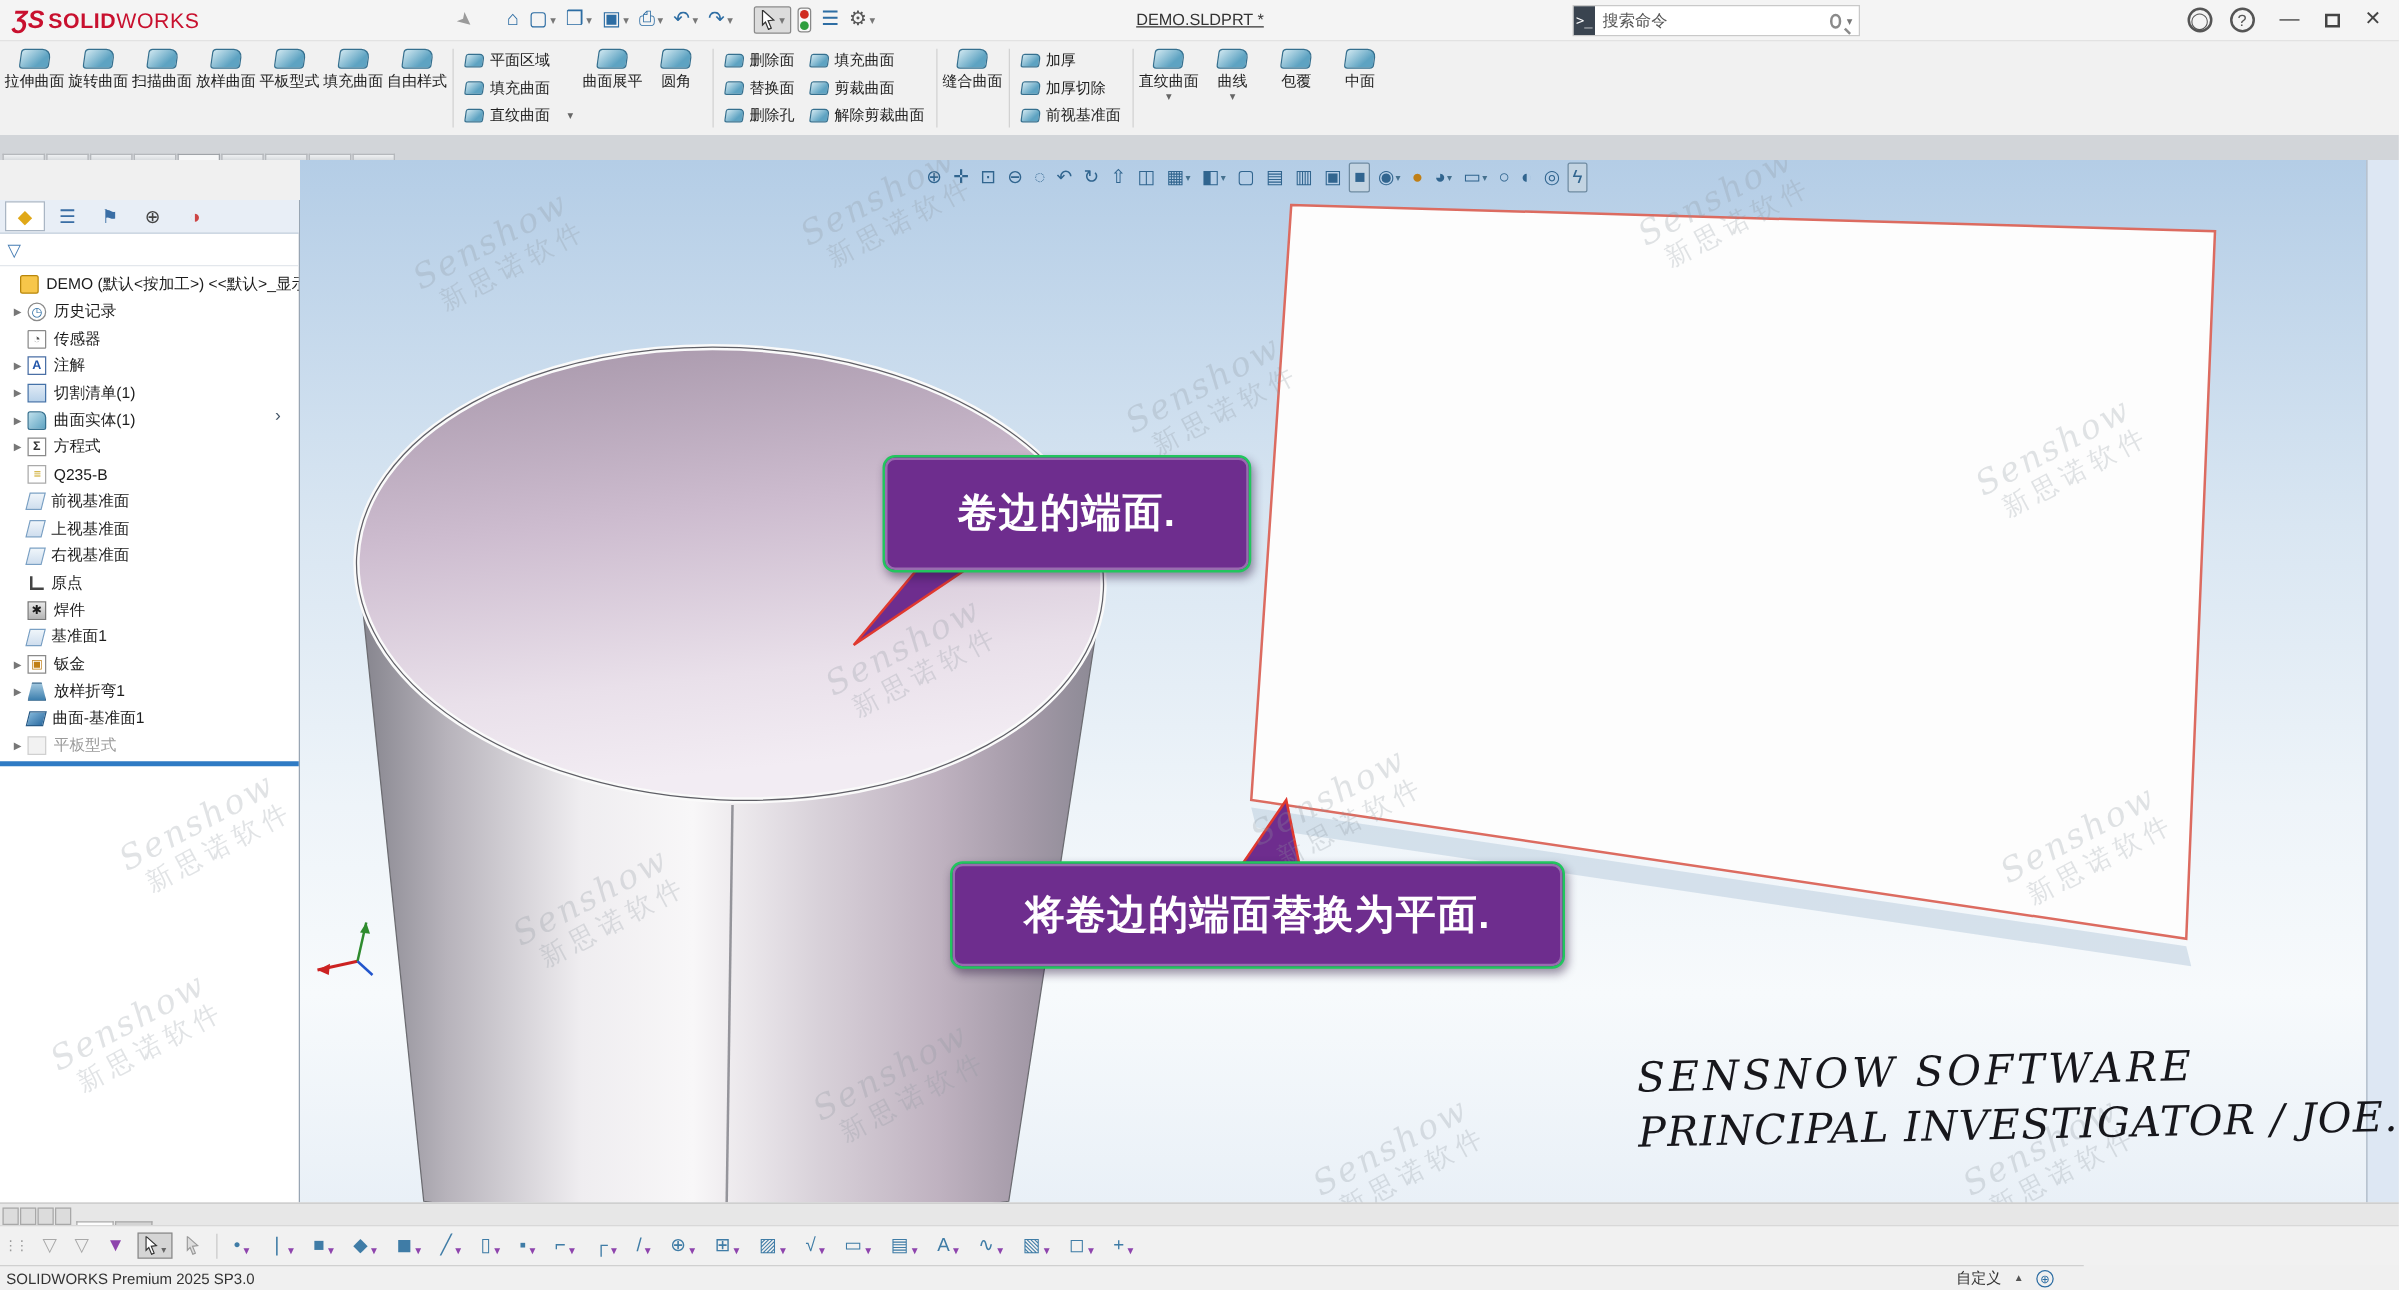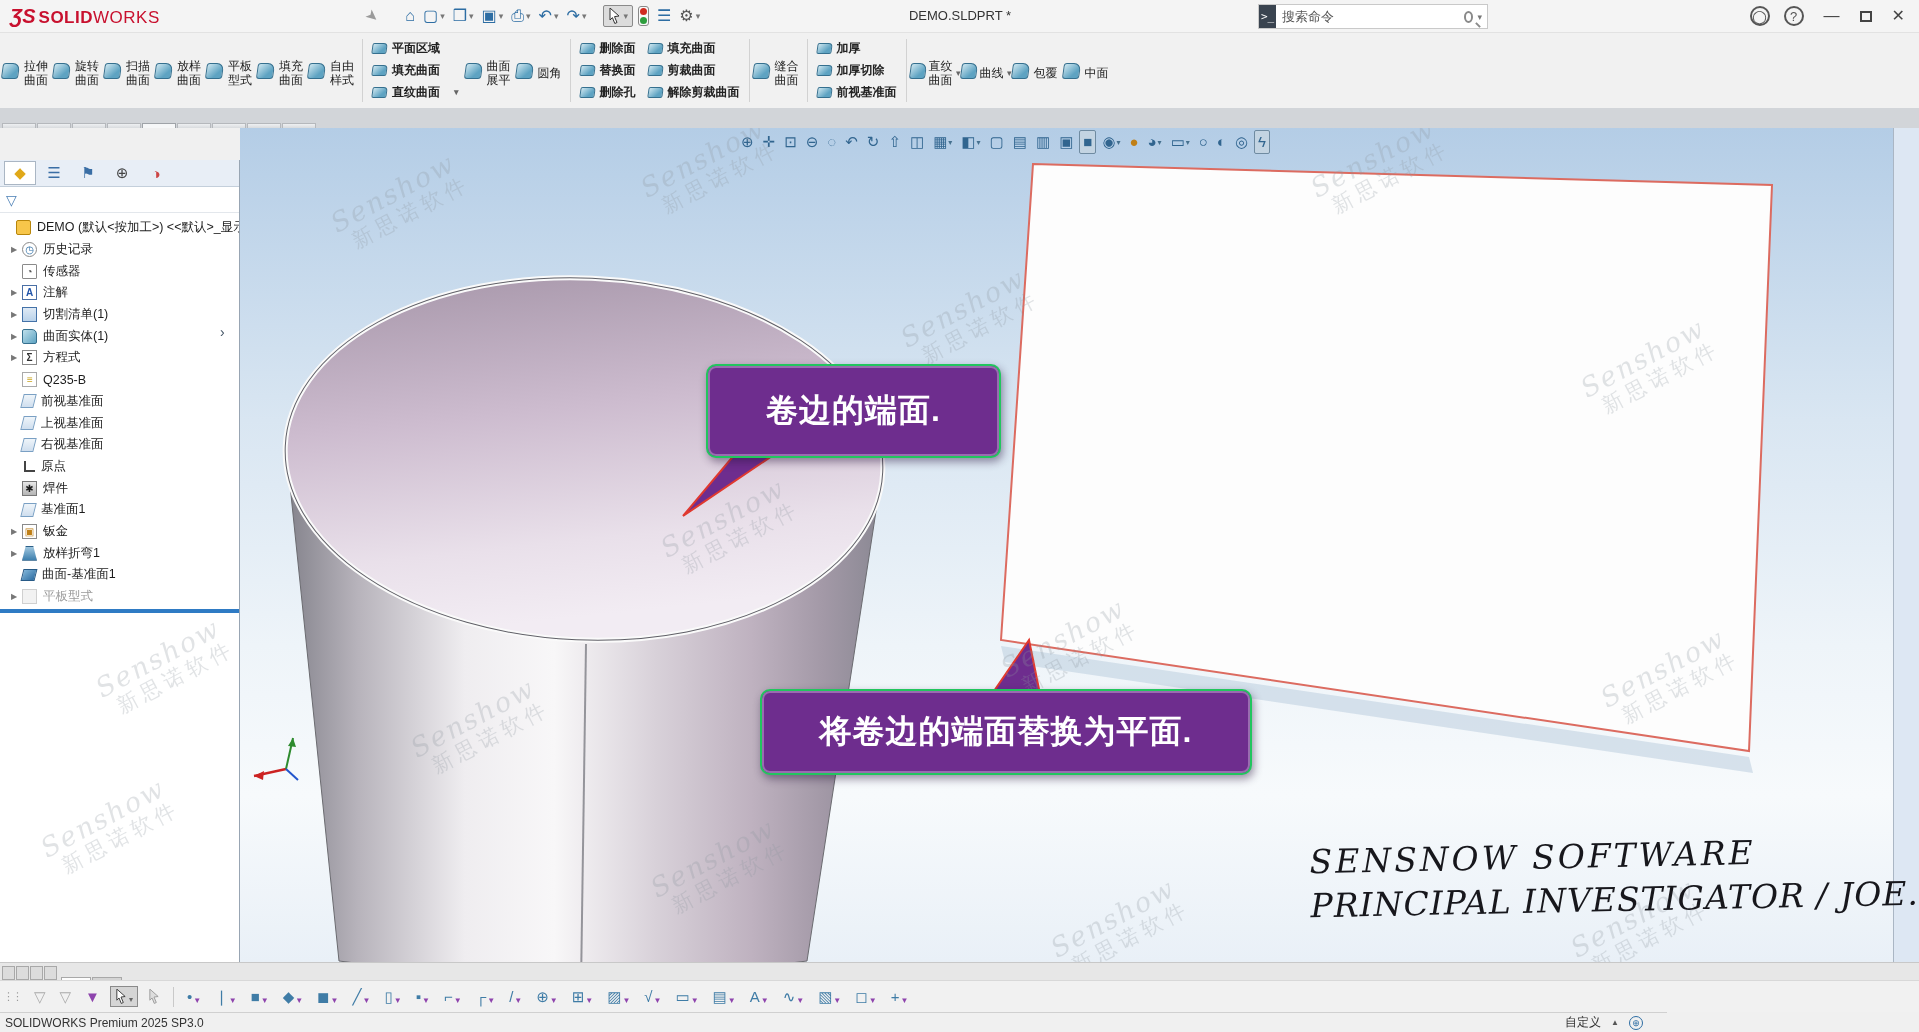--- a/index.html
+++ b/index.html
@@ -15,42 +15,42 @@
   .menubar{display:flex;margin-left:28px;}
   .menu-item{padding:0 14px;font-size:13.5px;color:#222;line-height:32px;cursor:default;}
   .pin{color:#9a9a9a;font-size:15px;margin:0 10px;transform:rotate(40deg);display:inline-block;}
   .qa{display:flex;align-items:center;margin-left:14px;gap:2px;}
   .qa .qbtn{display:flex;align-items:center;padding:2px 3px;border-radius:2px;}
   .qa .g{font-size:16px;color:#2d6da3;line-height:20px;}
   .qa .caret{font-size:9px;color:#777;margin-left:2px;}
   .qa .sel-box{border:1px solid #8a8a8a;background:#dcdcdc;padding:2px 4px;display:flex;align-items:center;}
   .traffic{width:11px;height:20px;border:1px solid #888;border-radius:3px;background:#f8f8f8;display:flex;flex-direction:column;align-items:center;justify-content:space-around;}
   .traffic i{width:7px;height:7px;border-radius:50%;display:block;}
-  .doc-title{position:absolute;left:960px;top:0;transform:translateX(-50%);line-height:32px;font-size:13px;color:#333;}
+  .doc-title{position:absolute;left:960px;top:0;transform:translateX(-50%);line-height:32px;font-size:13px;color:#333;text-decoration:underline;}
   .searchbox{position:absolute;left:1258px;top:4px;width:230px;height:25px;background:#fff;border:1px solid #c9c9c9;display:flex;align-items:center;}
   .searchbox .cmdicon{width:25px;height:23px;background:#3a4450;color:#fff;font-size:11px;display:flex;align-items:center;justify-content:center;font-family:"DejaVu Sans Mono",monospace;}
   .searchbox input{border:none;outline:none;flex:1;font-size:13px;padding:0 6px;color:#333;background:transparent;}
   .searchbox input::placeholder{color:#555;}
   .mag{width:12px;height:12px;border:2px solid #8a8a8a;border-radius:50%;position:relative;margin-right:4px;}
   .mag::after{content:"";position:absolute;width:6px;height:2px;background:#8a8a8a;transform:rotate(45deg);left:9px;top:11px;}
   .searchbox .caret{font-size:9px;color:#777;margin-right:5px;}
   .tb-right{position:absolute;right:8px;top:0;height:32px;display:flex;align-items:center;gap:14px;}
   .circ{width:20px;height:20px;border:2px solid #555;border-radius:50%;display:flex;align-items:center;justify-content:center;font-size:13px;color:#555;}
   .winbtn{font-size:16px;color:#444;padding:0 6px;line-height:30px;}
   .restore{width:12px;height:11px;border:2px solid #444;position:relative;display:inline-block;}
   
   .ribbon{position:absolute;left:0;top:33px;width:1919px;height:75px;background:#f1f1f1;display:flex;align-items:stretch;padding:2px 0 2px 2px;z-index:39;}
   .rgroup{display:flex;align-items:stretch;}
   .rsep{width:1px;background:#d2d2d2;margin:4px 3px;}
-  .rlarge{width:51px;display:flex;align-items:center;padding-top:4px;cursor:default;}
+  .rlarge{width:51px;display:flex;flex-direction:column;align-items:center;padding-top:4px;cursor:default;}
   .rb-ico{width:24px;height:16px;background:linear-gradient(135deg,#cfe7f0,#5ea3c2 70%);border:1px solid #35708f;border-radius:3px 7px 3px 3px;transform:skewX(-8deg);margin-bottom:3px;}
   .rlabel{font-size:12px;color:#222;text-align:center;line-height:14px;width:50px;word-break:break-all;}
   .rlarge .caret{font-size:9px;color:#666;}
   .rstack{display:flex;flex-direction:column;justify-content:space-between;padding:3px 2px;}
-  .rsmall{display:flex;align-items:center;height:22px;padding:0 4px;cursor:default;white-space:nowrap;font-weight:bold;}
+  .rsmall{display:flex;align-items:center;height:22px;padding:0 4px;cursor:default;white-space:nowrap;}
   .rb-ico-sm{width:15px;height:11px;background:linear-gradient(135deg,#cfe7f0,#5ea3c2 70%);border:1px solid #35708f;border-radius:2px 4px 2px 2px;transform:skewX(-8deg);margin-right:5px;flex:none;}
   .rsmall .lbl{font-size:12px;color:#222;}
   .rsmall .caret{font-size:9px;color:#666;margin-left:14px;}
   
   .tabstrip{position:absolute;left:0;top:108px;width:1919px;height:20px;background:#d2d5d9;display:flex;align-items:flex-end;z-index:38;}
   .ctab{padding:2px 16px;font-size:12px;color:#333;background:linear-gradient(#eef0f2,#d8dbde);border:1px solid #b5b8bc;border-bottom:none;margin-right:1px;line-height:15px;white-space:nowrap;cursor:default;}
   .ctab.active{background:#f6f7f8;font-weight:400;border-color:#9fa3a8;}
   .tabstrip .strip-right{margin-left:auto;display:flex;align-items:center;gap:8px;padding-right:8px;}
   .strip-right span{font-size:11px;color:#555;}
   

